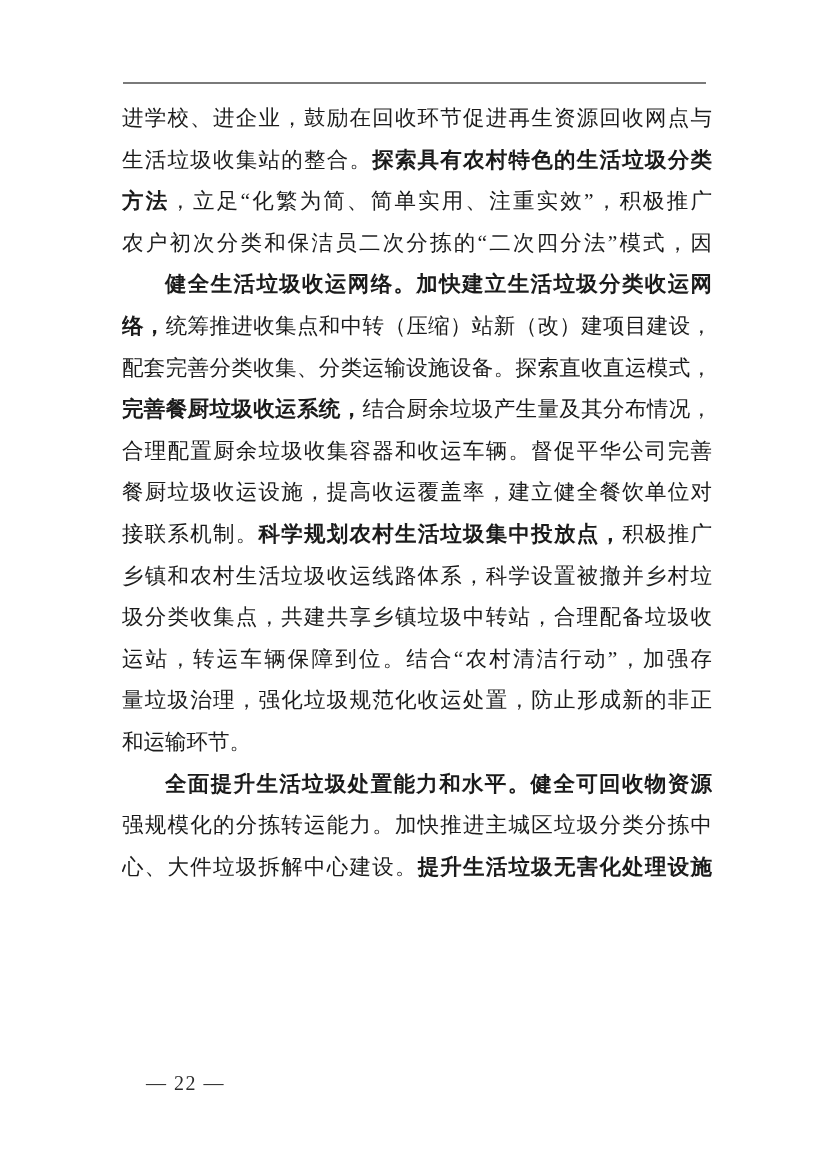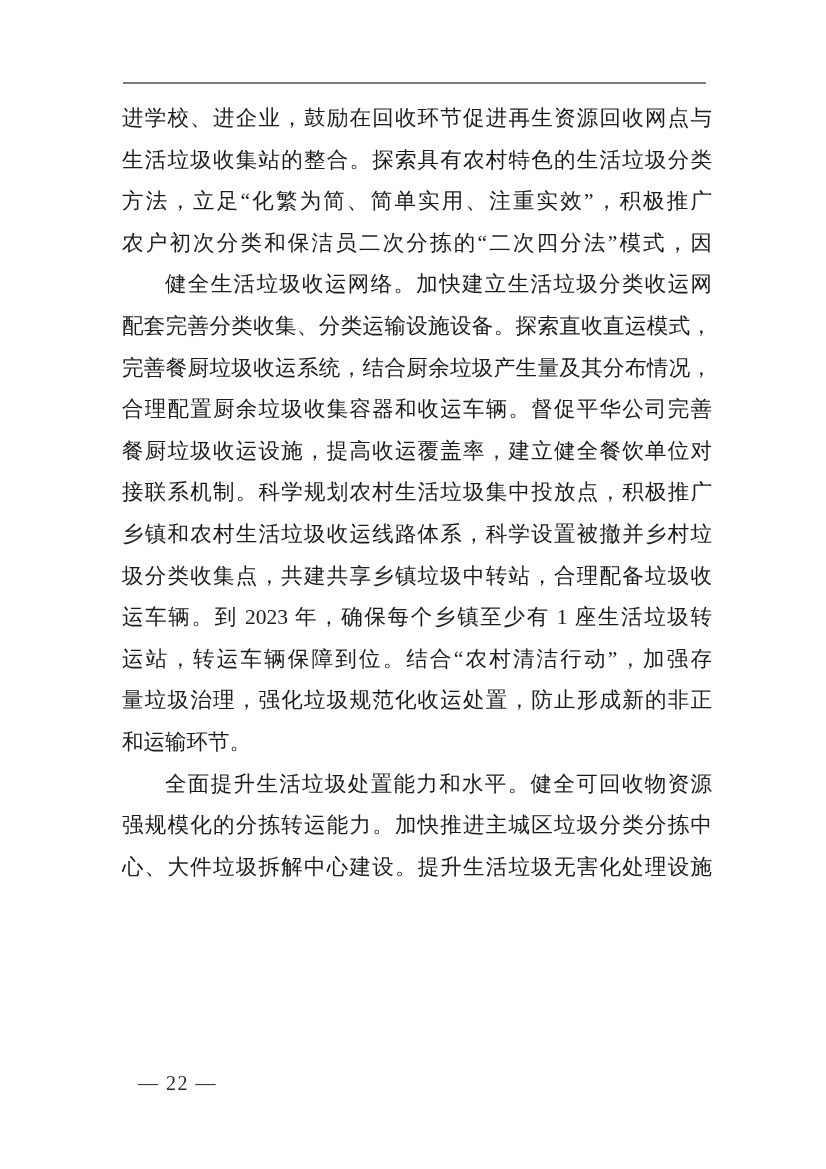--- a/index.html
+++ b/index.html
@@ -32,24 +32,24 @@
   .paragraph { margin: 0; }
   .line {
     height: 41.6px;
     text-align: justify;
     text-align-last: justify;
     overflow: hidden;
   }
   .line.no-justify { text-align-last: left; }
   .line.indent { text-indent: 43px; }
   .run { font-weight: 400; }
-  .run.bold { font-weight: 400; }
+  .run.bold { font-weight: 700; }
   .page-number {
     position: absolute;
-    left: 138px;
+    left: 146px;
     top: 1068px;
     font-size: 20px;
     line-height: 30px;
     color: #2b2b2b;
     letter-spacing: 1.5px;
   }
 </style>
 </head>
 <body>
 
@@ -57,28 +57,28 @@
   <div class="header-rule" style="background: rgb(122, 122, 122);"></div>
   <div class="doc-body" id="doc-body" style="color: rgb(27, 27, 27);">
       <div class="paragraph">
         <div class="line"><span class="run">进学校、进企业，鼓励在回收环节促进再生资源回收网点与</span></div>
         <div class="line"><span class="run">生活垃圾收集站的整合。</span><span class="run bold">探索具有农村特色的生活垃圾分类</span></div>
         <div class="line"><span class="run bold">方法</span><span class="run">，立足“化繁为简、简单实用、注重实效”，积极推广</span></div>
         <div class="line"><span class="run">农户初次分类和保洁员二次分拣的“二次四分法”模式，因</span></div>
       </div>
       <div class="paragraph">
         <div class="line indent"><span class="run bold">健全生活垃圾收运网络。加快建立生活垃圾分类收运网</span></div>
+        <div class="line"><span class="run bold">络，</span><span class="run">统筹推进收集点和中转（压缩）站新（改）建项目建设，</span></div>
         <div class="line"><span class="run">配套完善分类收集、分类运输设施设备。探索直收直运模式，</span></div>
         <div class="line"><span class="run bold">完善餐厨垃圾收运系统，</span><span class="run">结合厨余垃圾产生量及其分布情况，</span></div>
         <div class="line"><span class="run">合理配置厨余垃圾收集容器和收运车辆。督促平华公司完善</span></div>
         <div class="line"><span class="run">餐厨垃圾收运设施，提高收运覆盖率，建立健全餐饮单位对</span></div>
         <div class="line"><span class="run">接联系机制。</span><span class="run bold">科学规划农村生活垃圾集中投放点，</span><span class="run">积极推广</span></div>
         <div class="line"><span class="run">乡镇和农村生活垃圾收运线路体系，科学设置被撤并乡村垃</span></div>
         <div class="line"><span class="run">圾分类收集点，共建共享乡镇垃圾中转站，合理配备垃圾收</span></div>
-        <div class="line"><span class="run">运车辆。到 2023 年，确保每个乡镇至少有 1 座生活垃圾转</span></div>
         <div class="line"><span class="run">运站，转运车辆保障到位。结合“农村清洁行动”，加强存</span></div>
         <div class="line"><span class="run">量垃圾治理，强化垃圾规范化收运处置，防止形成新的非正</span></div>
         <div class="line no-justify"><span class="run">和运输环节。</span></div>
       </div>
       <div class="paragraph">
         <div class="line indent"><span class="run bold">全面提升生活垃圾处置能力和水平。健全可回收物资源</span></div>
         <div class="line"><span class="run">强规模化的分拣转运能力。加快推进主城区垃圾分类分拣中</span></div>
         <div class="line"><span class="run">心、大件垃圾拆解中心建设。</span><span class="run bold">提升生活垃圾无害化处理设施</span></div>
       </div>
     </div>

